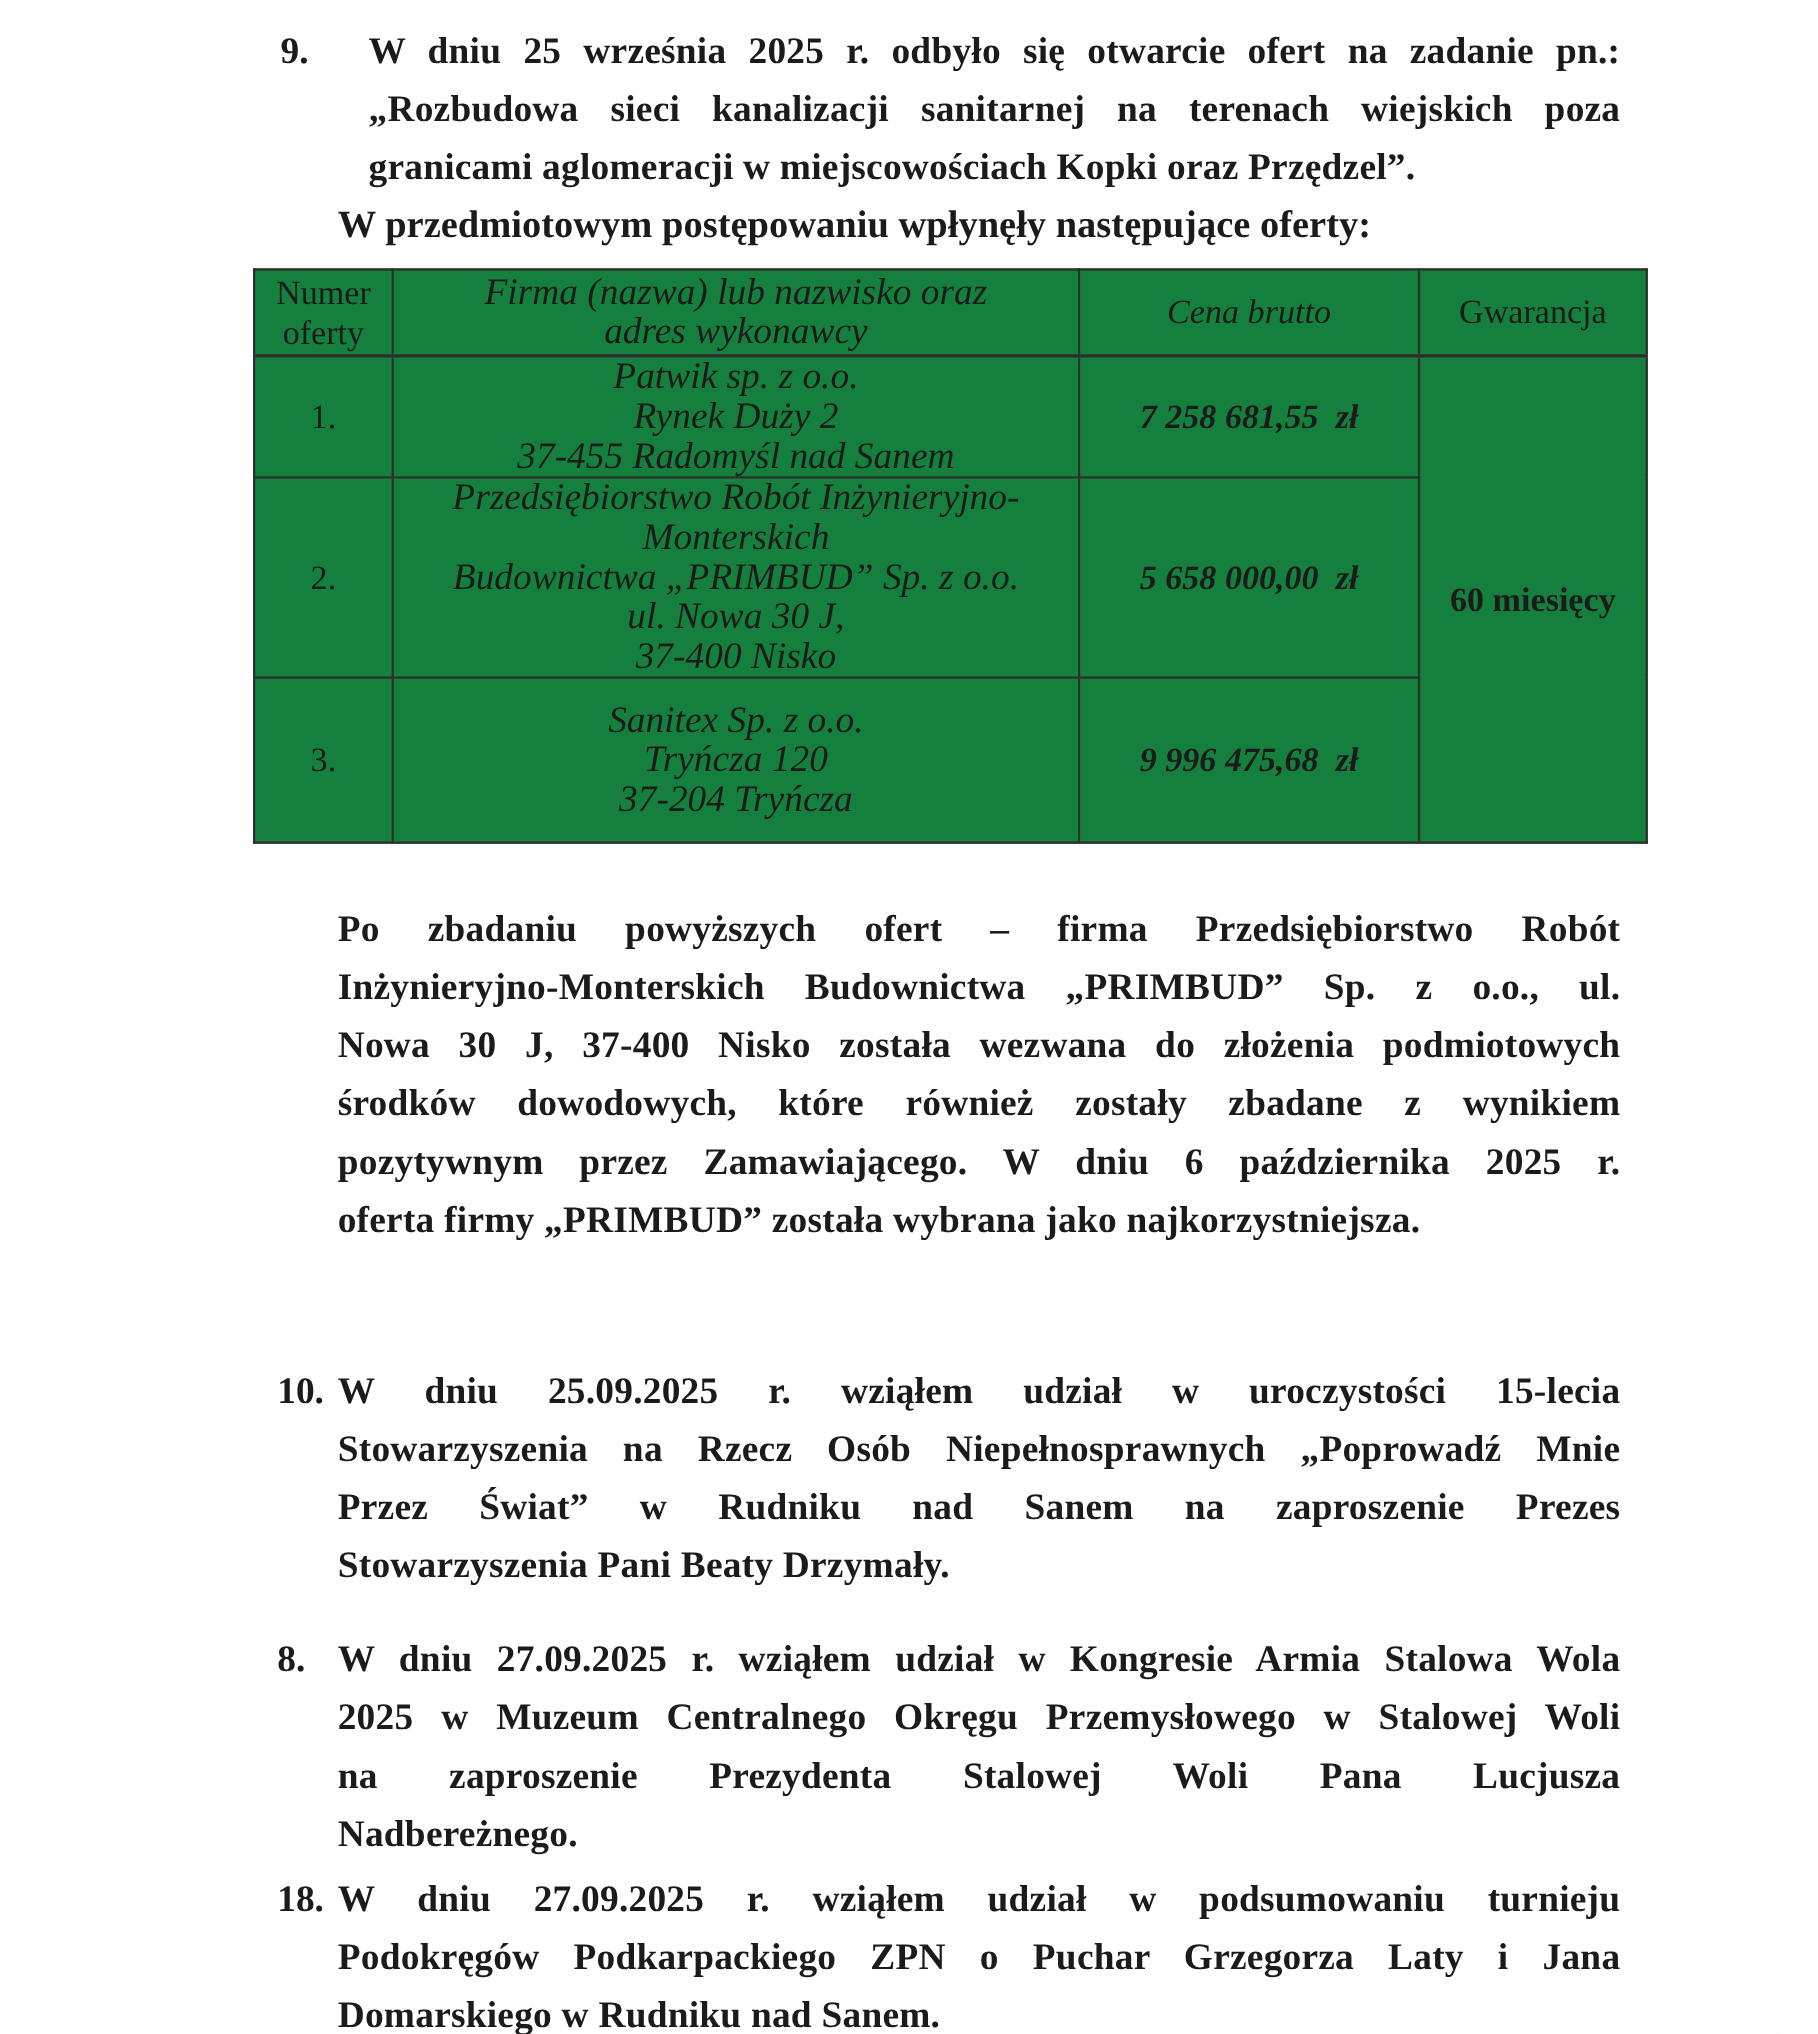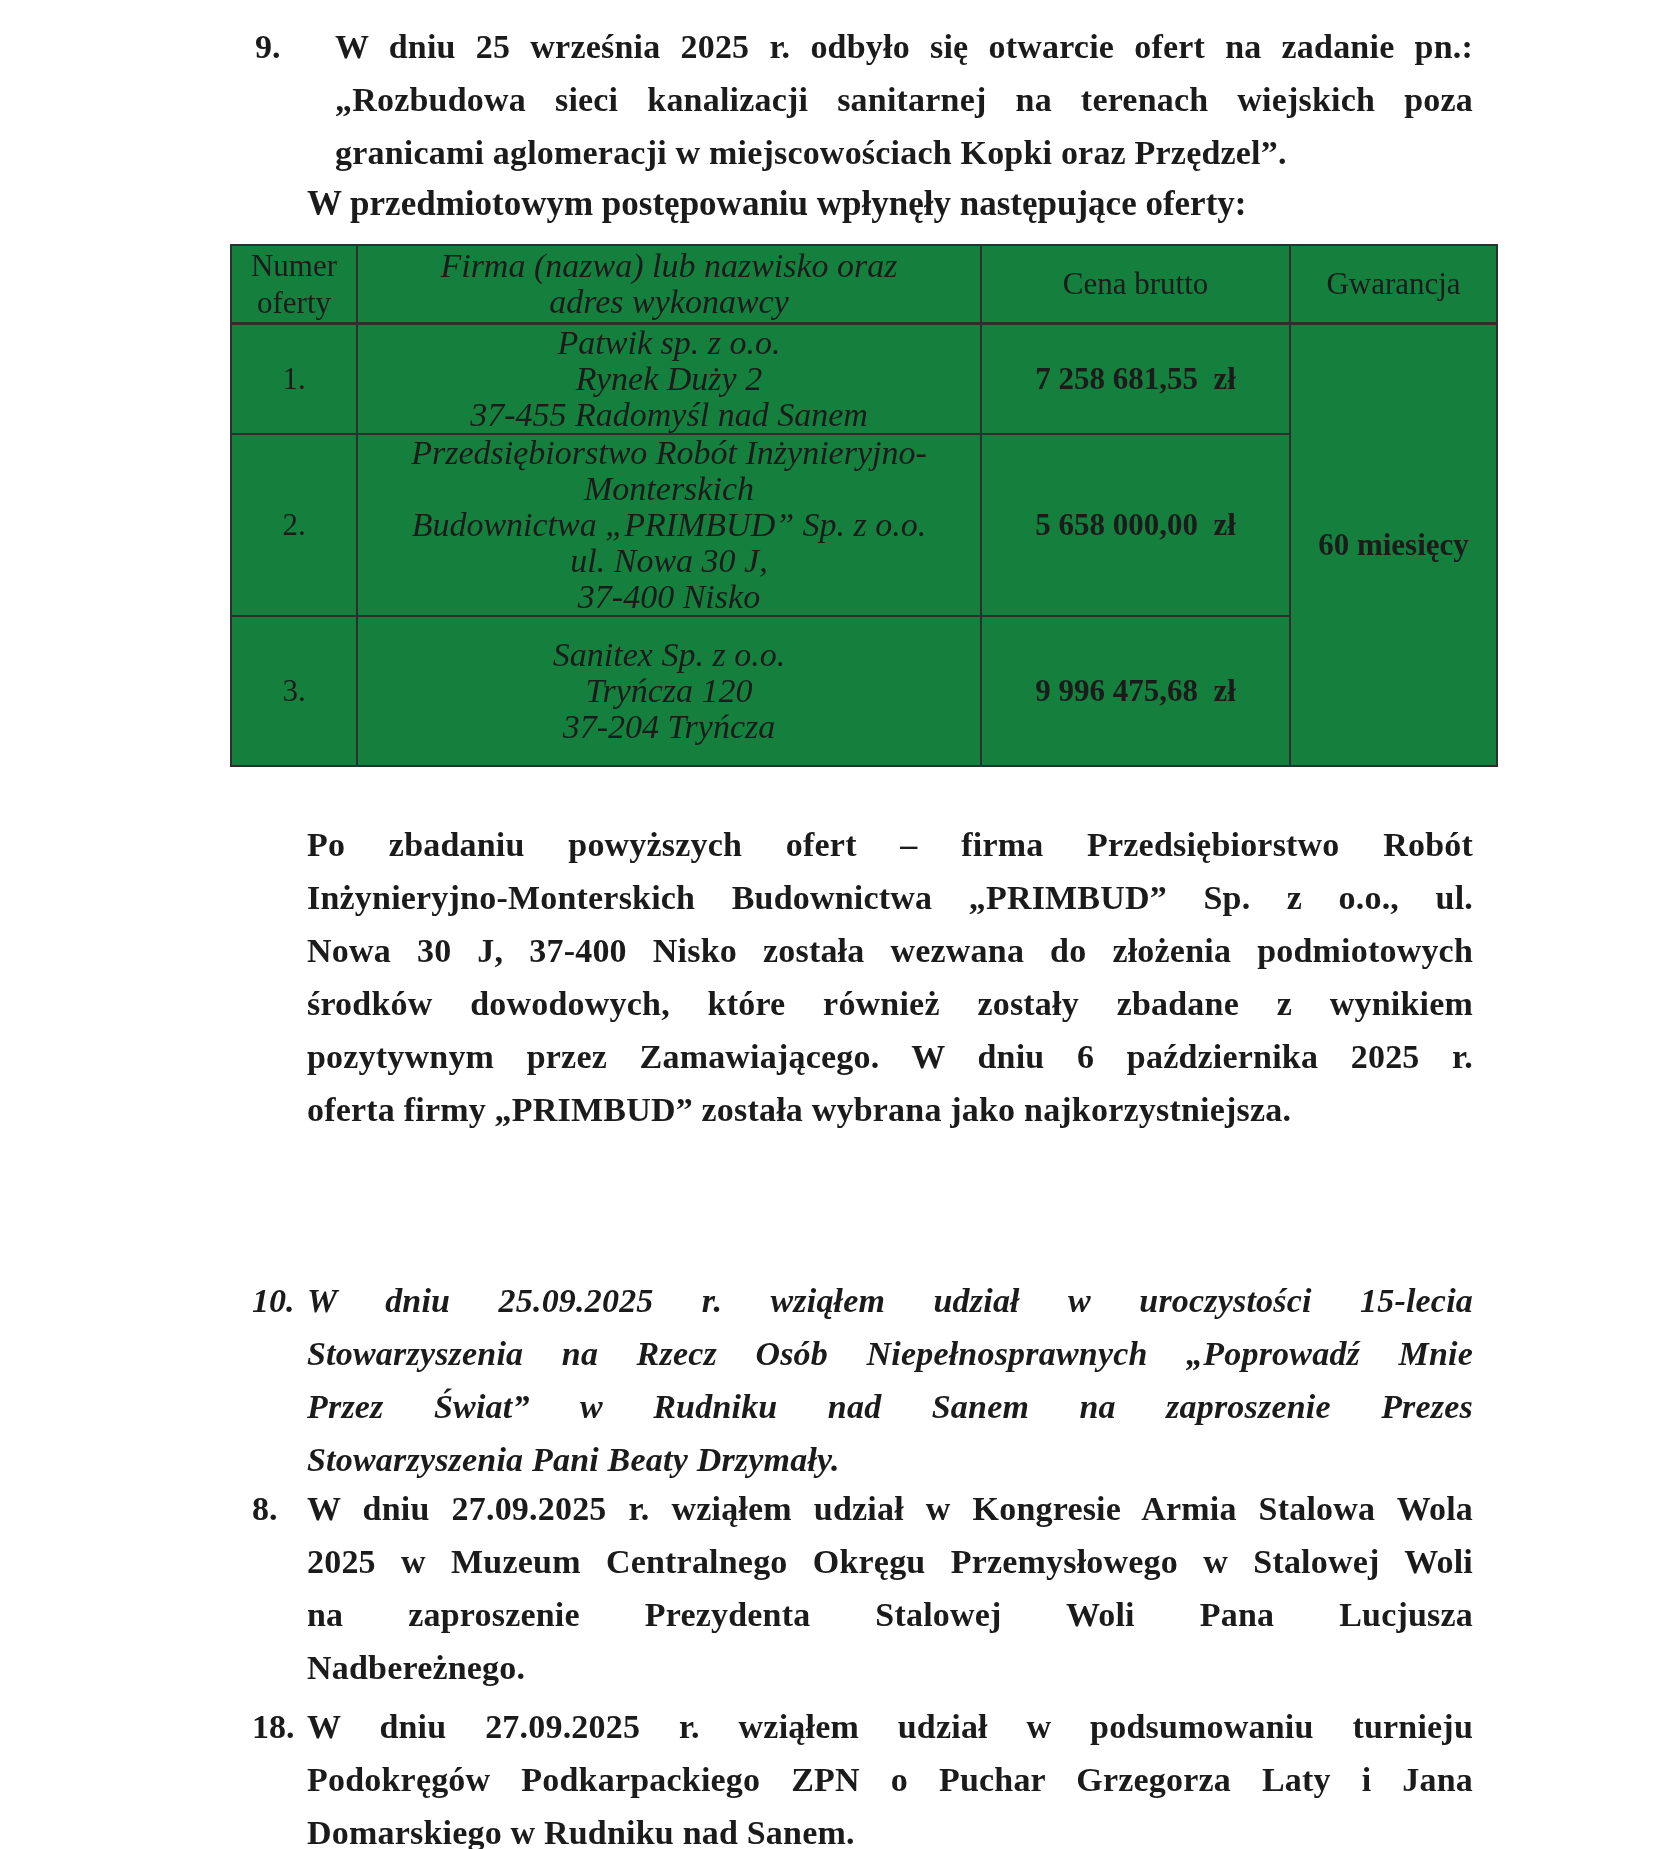--- a/index.html
+++ b/index.html
@@ -42,27 +42,27 @@
     border-bottom-width:3px;
   }
   tr.r1{height:110px;} tr.r2{height:178px;} tr.r3{height:150px;}
   table.offers tbody td{text-align:center;}
   .c-num{width:112px;}
   td.c-num{font-size:31px;font-weight:400;}
   .c-firm{width:610px;}
   .c-firm .cline{
     font-size:34px;font-weight:400;font-style:italic;line-height:36px;text-align:center;
   }
-  .c-price{width:295px;}
+  .c-price{width:295px;font-style:italic;}
   td.c-price{font-size:31px;font-weight:700;white-space:pre;}
   .c-guar{width:193px;}
   td.c-guar{font-size:31px;font-weight:700;}
   .para{position:absolute;left:307px;top:818px;width:1166px;}
   .item9{left:255px;top:20px;width:1218px;}
-  .item10{left:252px;top:1274px;width:1221px;font-style:italic;}
+  .item10{left:252px;top:1238px;width:1221px;}
   .item11{left:252px;top:1482px;width:1221px;}
   .item12{left:252px;top:1700px;width:1221px;}
 </style>
 </head>
 <body>
 
 <div class="page">
 
   <div class="item item9">
     <span class="num">9.</span>

